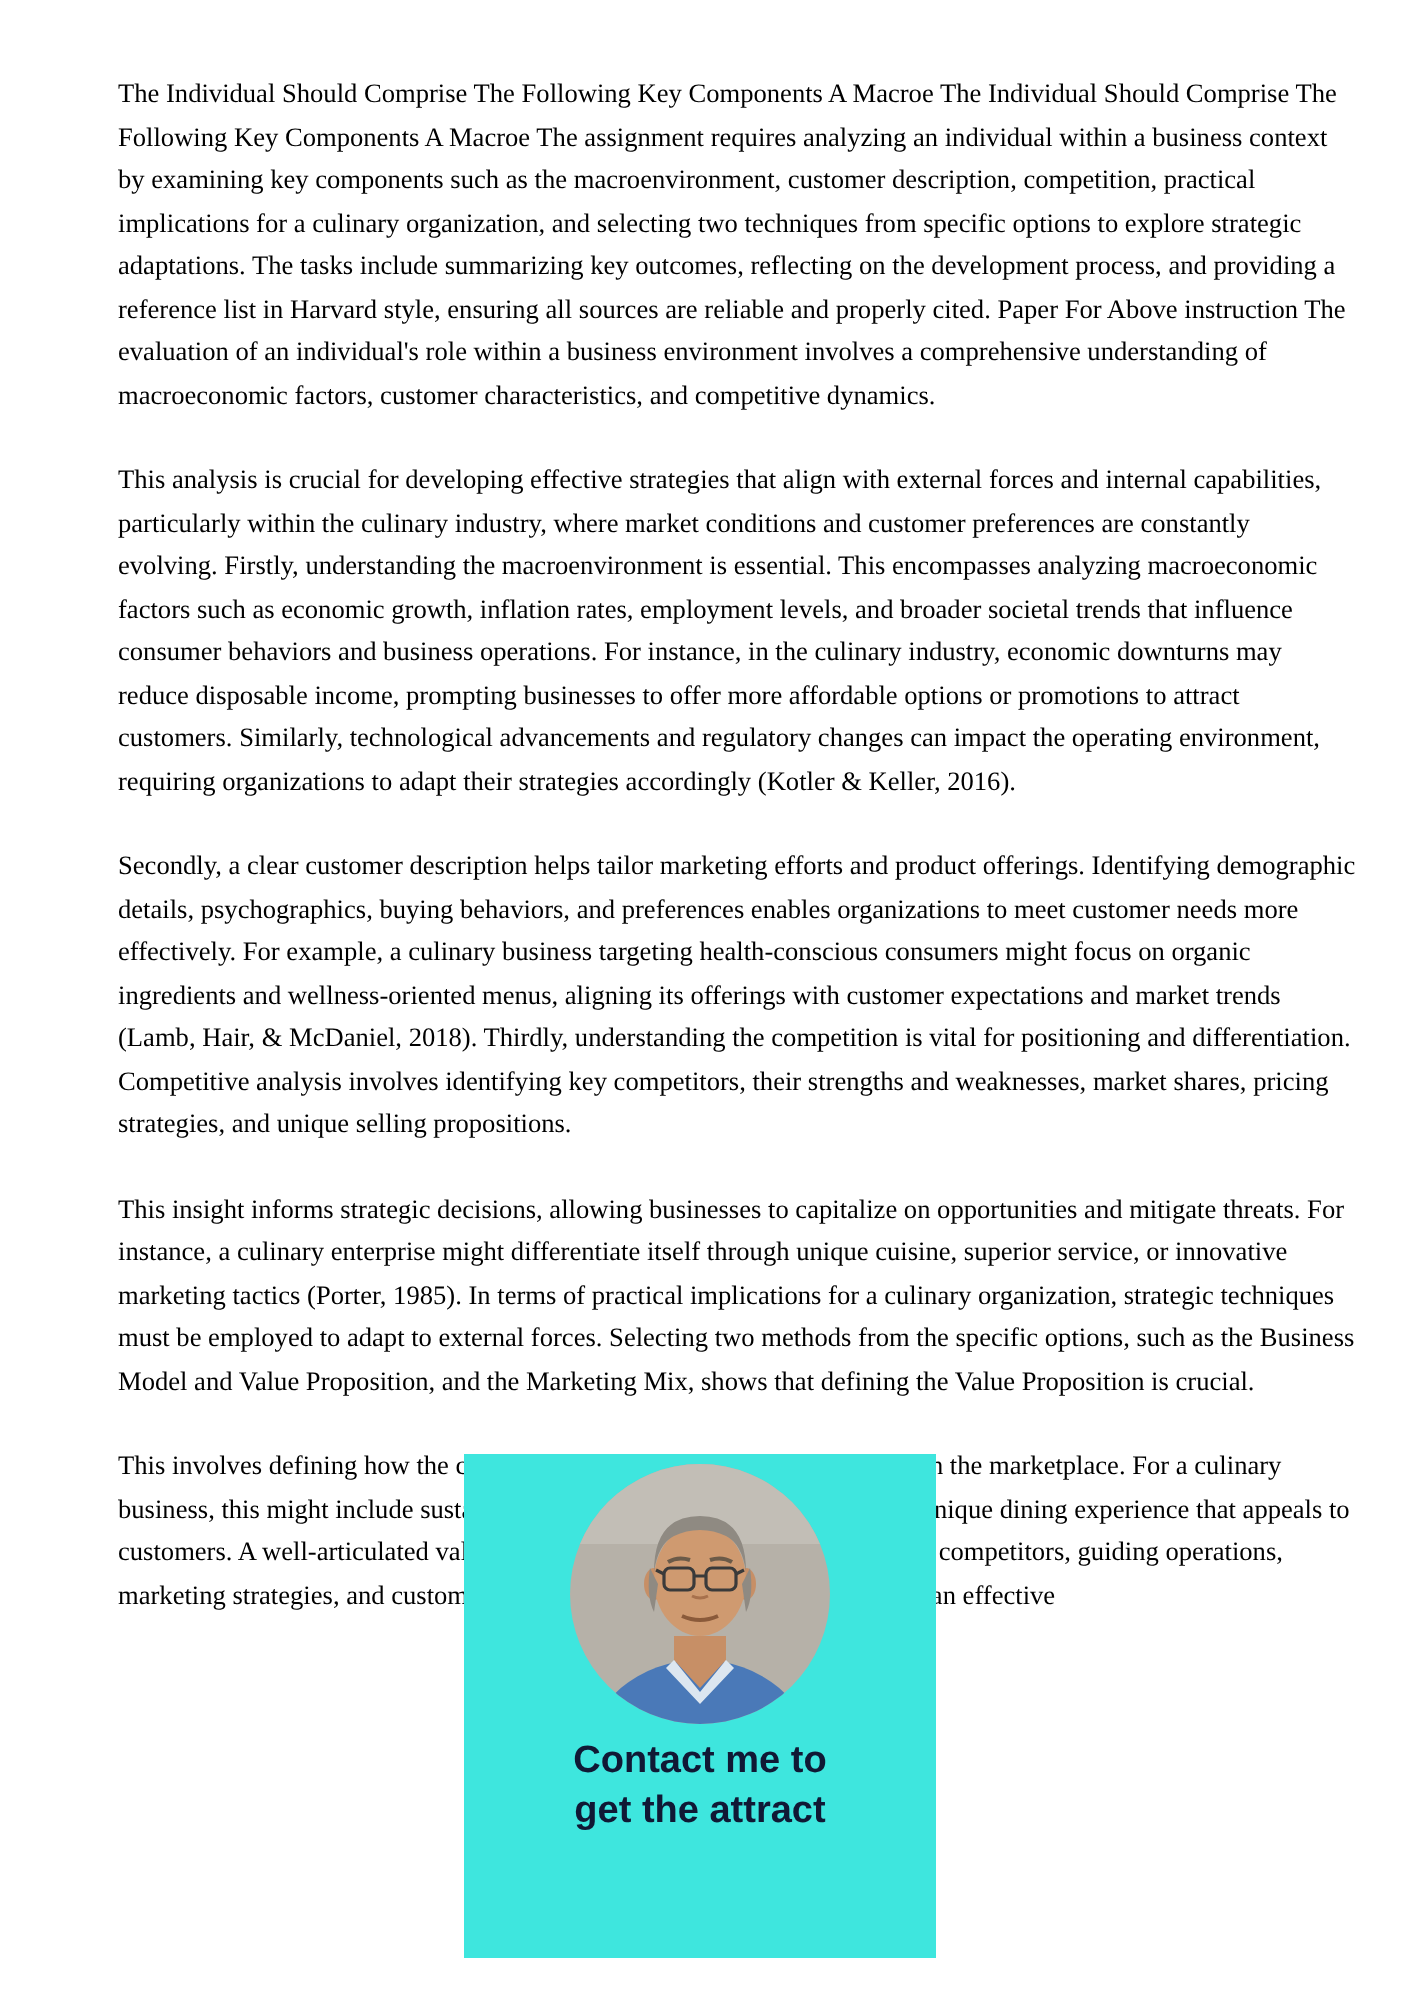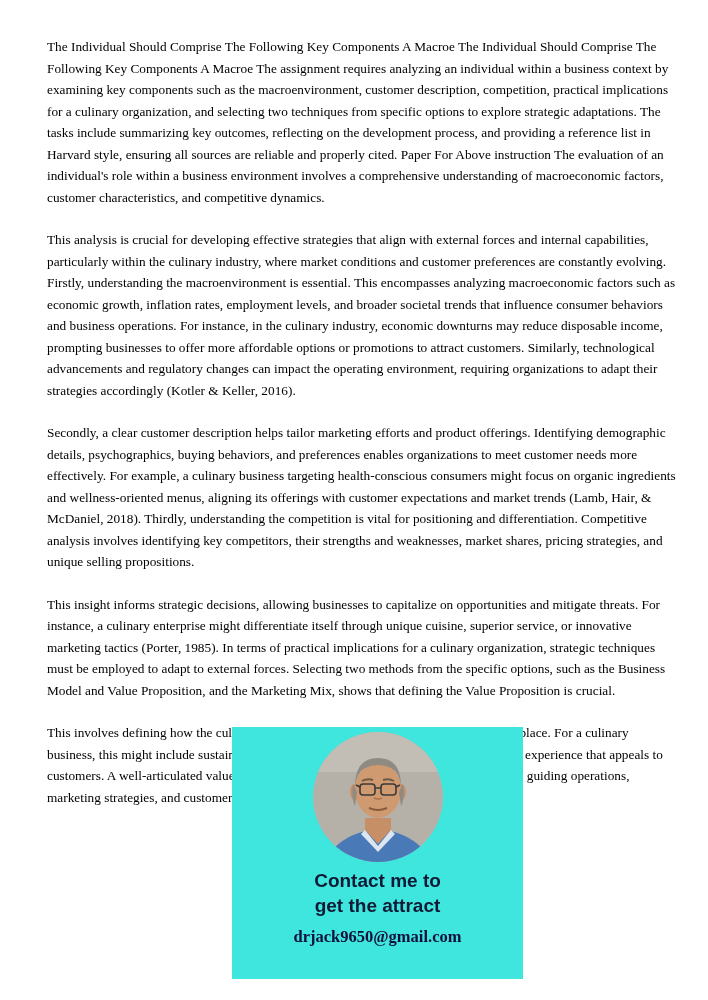--- a/index.html
+++ b/index.html
@@ -17,28 +17,28 @@
   .page {
     position: absolute;
     inset: 0;
     box-sizing: border-box;
     padding: 36px 30px 0 47px;
     color: #000000;
     font-size: 13.3px;
     line-height: 21.5px;
   }
   .page p {
-    margin: 0 0 21px 0;
+    margin: 0 0 21px 12px;
     text-align: left;
   }
   .overlay {
     position: absolute;
     left: 232px;
     top: 727px;
-    width: 291px;
+    width: 236px;
     height: 252px;
     background: #3ee6de;
     display: flex;
     flex-direction: column;
     align-items: center;
     box-sizing: border-box;
   }
   .avatar {
     width: 130px;
     height: 130px;
@@ -99,14 +99,13 @@
       </g>
       <path d="M49 49 Q54 46 60 48" stroke="#6b5a48" stroke-width="2" fill="none"></path>
       <path d="M70 48 Q76 46 81 49" stroke="#6b5a48" stroke-width="2" fill="none"></path>
       <path d="M61 66 Q65 68 69 66" stroke="#a8714c" stroke-width="1.5" fill="none"></path>
       <path d="M56 76 Q65 80 74 76" stroke="#8a5a3a" stroke-width="2" fill="none"></path>
       <path d="M52 98 L65 114 L78 98 L82 102 L65 120 L48 102 Z" fill="#dce6f0"></path>
     </svg>
   </div>
   <div class="contact-line first">Contact me to</div>
   <div class="contact-line">get the attract</div>
-  <div class="contact-email">drjack9650@gmail.com</div>
 </div>
 
 </body></html>

